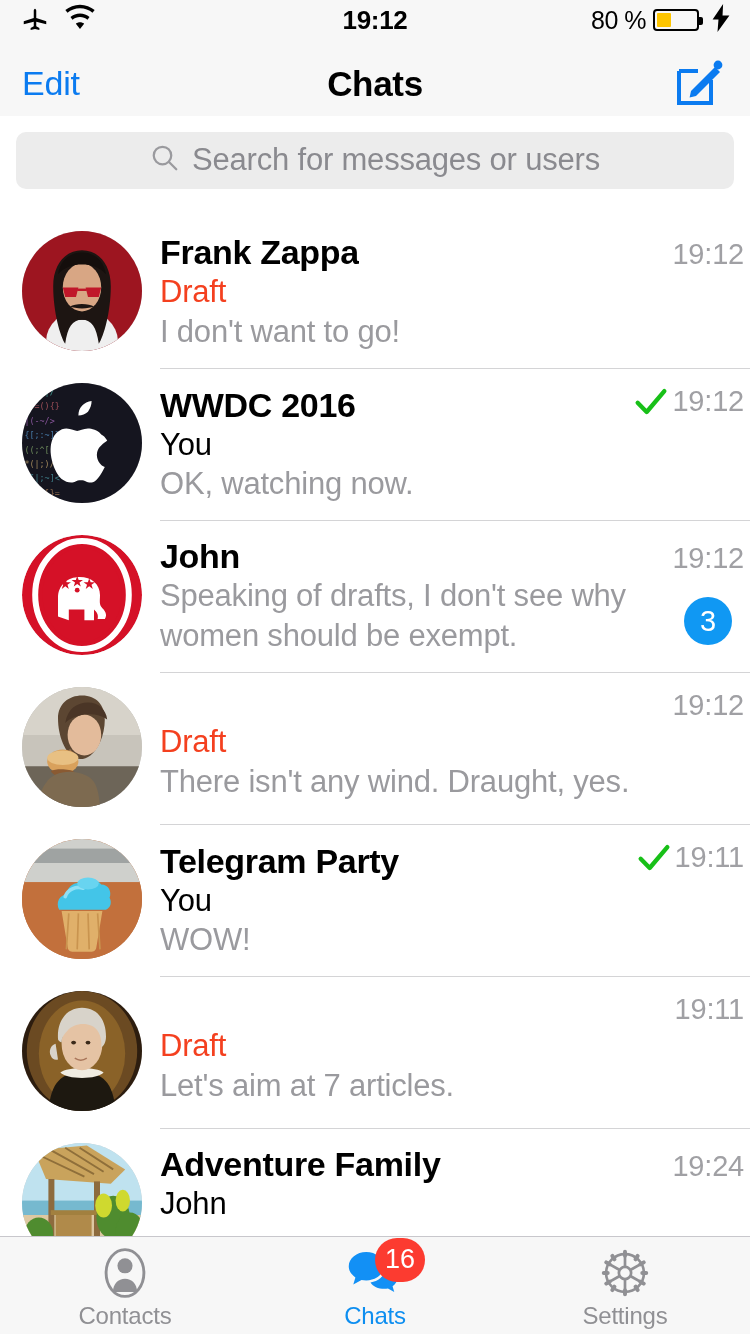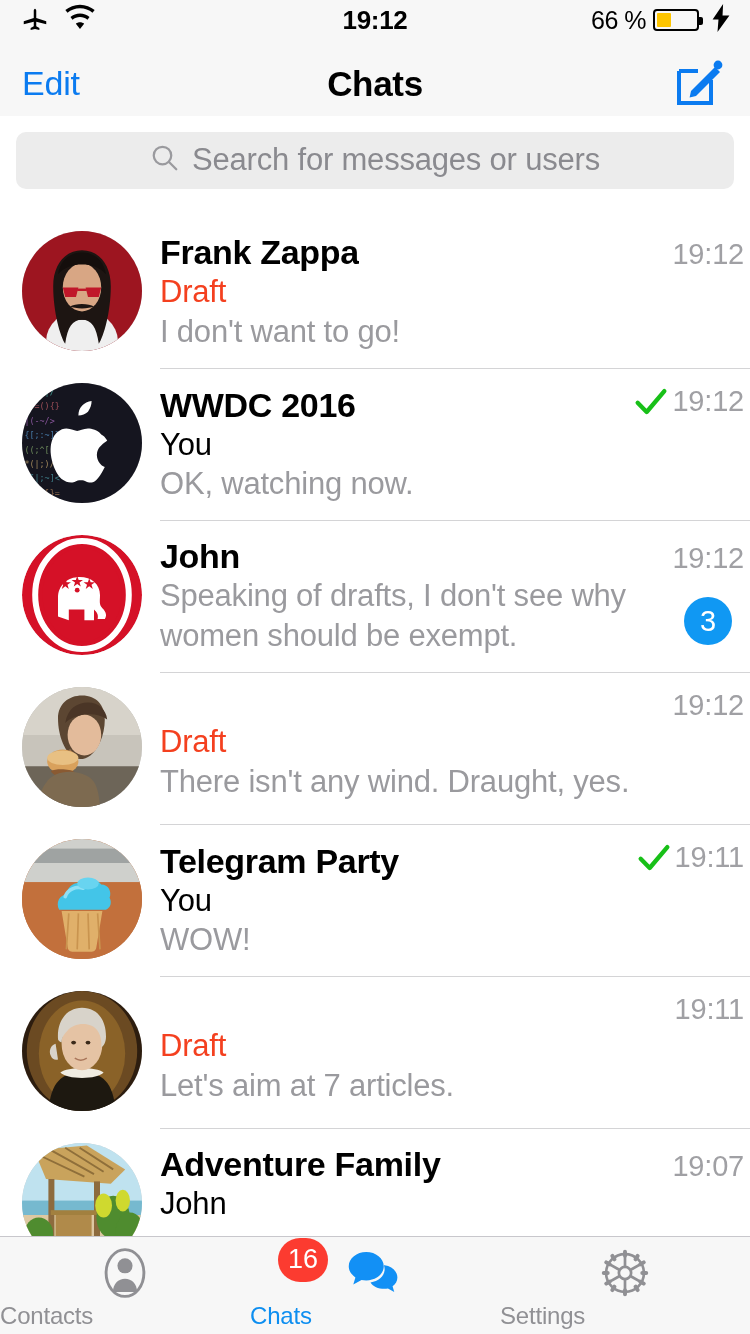--- a/index.html
+++ b/index.html
@@ -263,20 +263,21 @@
     width: 750px;
     height: 98px;
     background: #f7f7f7;
     border-top: 1px solid #c8c7cc;
     display: flex;
   }
   .tab {
     flex: 1;
     display: flex;
     flex-direction: column;
+    align-items: center;
     justify-content: center;
     gap: 4px;
     cursor: pointer;
     position: relative;
     padding-top: 6px;
   }
   .tab-icon { height: 50px; display: flex; align-items: center; justify-content: center; position: relative; }
   .tab-label {
     font-size: 24px;
     color: #909094;
@@ -314,21 +315,21 @@
       <span>
         <svg width="32" height="28" viewBox="0 0 24 20">
           <path fill="#000" d="M12 18.2l3.1-3.9c-.85-.7-1.94-1.1-3.1-1.1s-2.25.4-3.1 1.1L12 18.2z"></path>
           <path fill="#000" d="M12 9.3c2.1 0 4.05.72 5.6 1.95l1.55-1.95C17.2 7.75 14.7 6.7 12 6.7s-5.2 1.05-7.15 2.6l1.55 1.95C7.95 10.02 9.9 9.3 12 9.3z"></path>
           <path fill="#000" d="M12 2.7c3.55 0 6.8 1.25 9.35 3.35L23 4.05C20.05 1.55 16.2 0 12 0S3.95 1.55 1 4.05L2.65 6.05C5.2 3.95 8.45 2.7 12 2.7z"></path>
         </svg>
       </span>
     </div>
     <div class="status-center">19:12</div>
     <div class="status-right">
-      <span class="battery-pct">66 %</span>
+      <span class="battery-pct">80 %</span>
       <span class="battery-shell">
         <span class="battery-fill" id="battery-fill" style="width: 38%;"></span>
       </span>
       <span class="bolt">
         <svg width="18" height="28" viewBox="0 0 12 20">
             <path fill="#000" d="M7.5 0L0 11h4.2L3.5 20 12 8.2H7.1L7.5 0z"></path>
           </svg>
       </span>
     </div>
   </div>
@@ -556,21 +557,21 @@
           <ellipse cx="68" cy="52" rx="7" ry="10"></ellipse>
           <ellipse cx="84" cy="48" rx="6" ry="9"></ellipse>
         </g>
         <path d="M0 84h100v16H0z" fill="#e4d3ab"></path>
       </svg>
         </div>
         <div class="row-body">
           <div class="row-top">
             <div class="chat-title">Adventure Family</div>
             <div class="row-meta">
-              <div class="chat-time">19:07</div>
+              <div class="chat-time">19:24</div>
             </div>
           </div>
           <div class="chat-sender">John</div>
         </div>
       </div>
     </div>
 
   <div class="tab-bar">
 
     <div class="tab">

